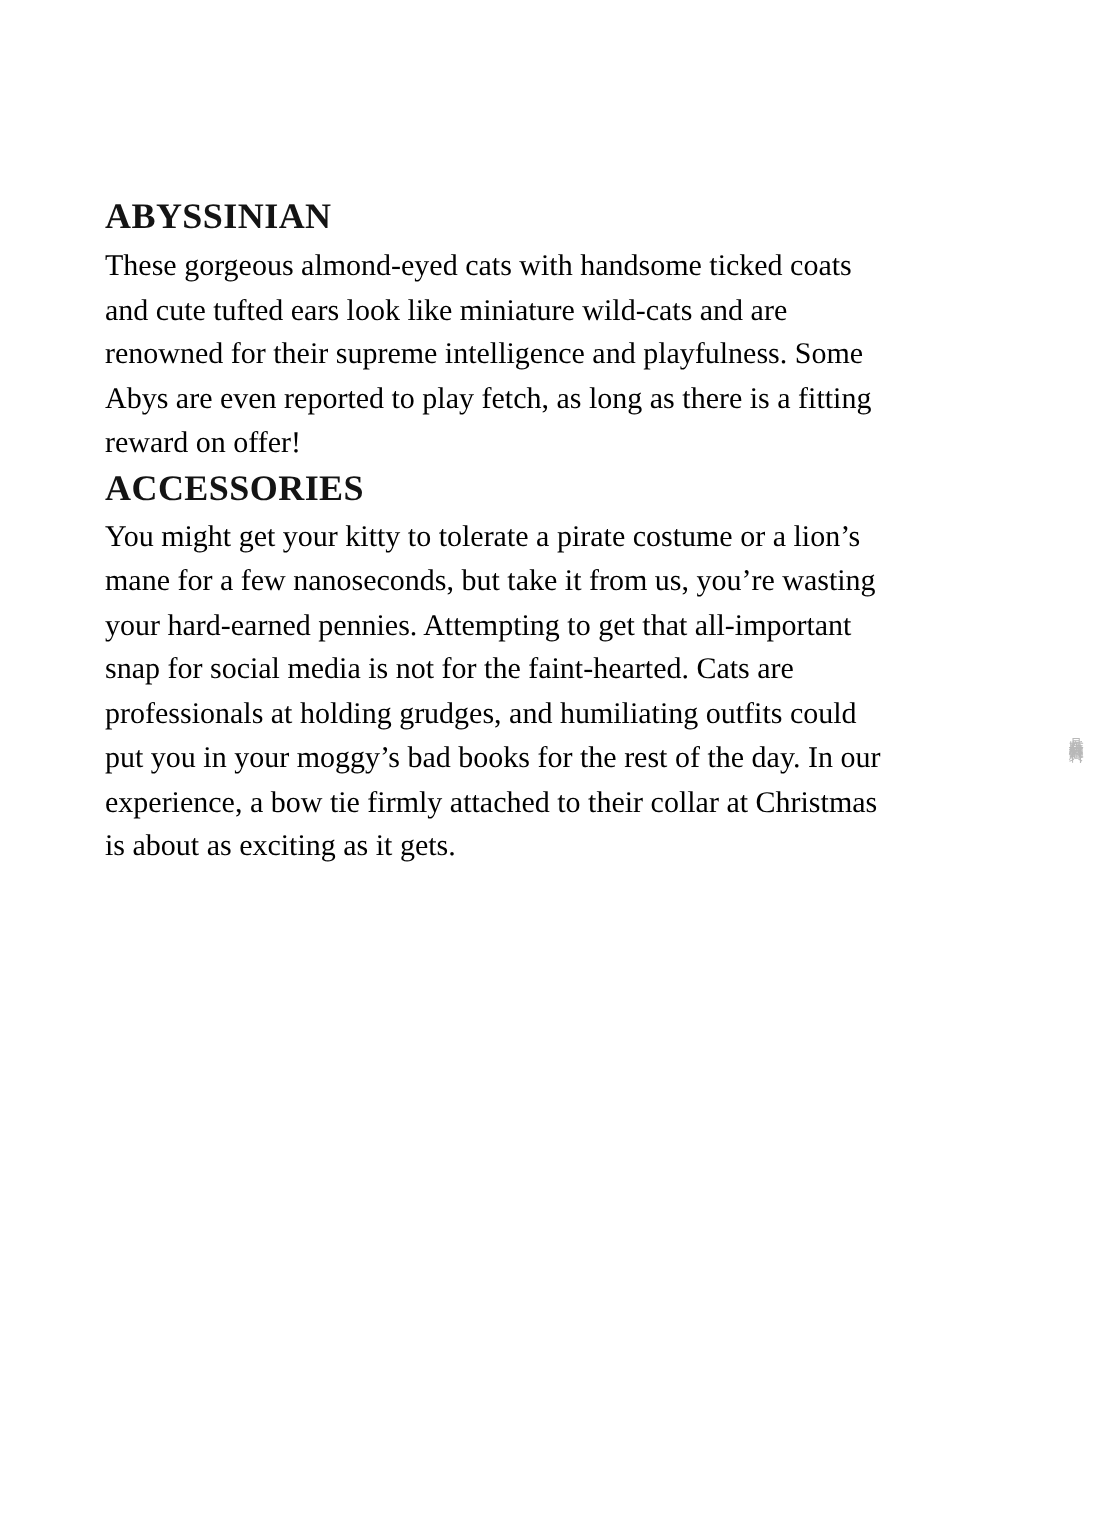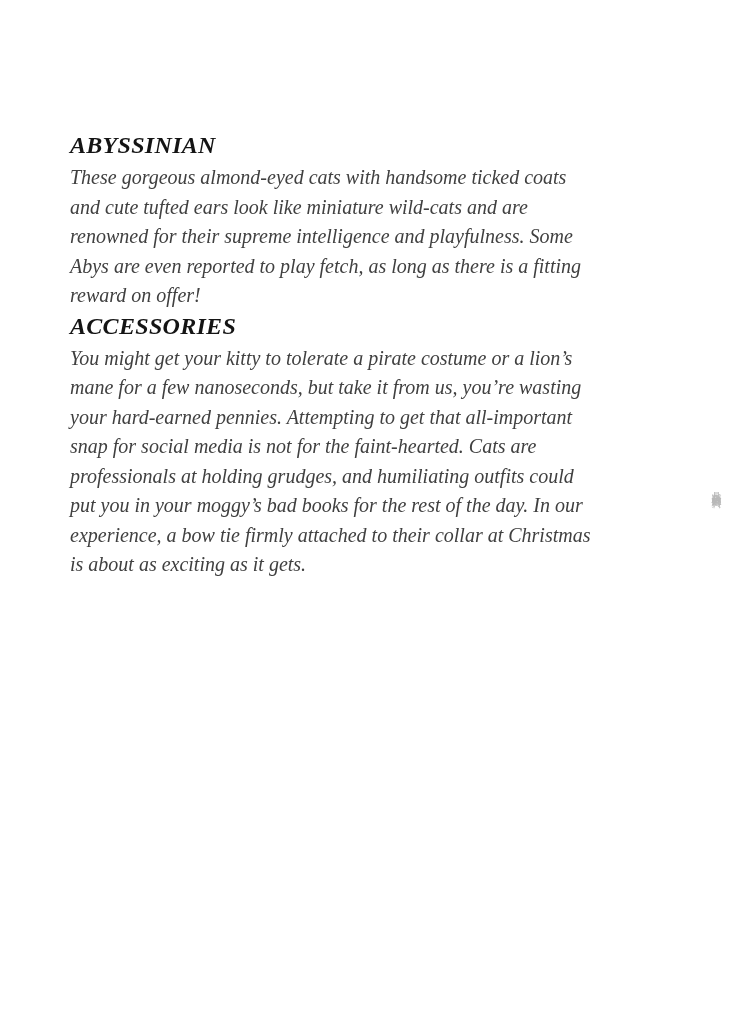--- a/index.html
+++ b/index.html
@@ -19,36 +19,35 @@
     position: relative;
     width: 737px;
     height: 1024px;
     background: #ffffff;
   }
   .content {
     position: absolute;
     left: 70px;
     top: 130px;
     width: 615px;
-    font-style: italic;
   }
   .entry-heading {
     font-size: 24px;
     font-weight: 700;
     line-height: 30px;
     margin: 0;
     color: #141414;
     letter-spacing: 0.3px;
   }
   .entry-body {
     font-size: 20px;
     line-height: 29.5px;
     margin: 3px 0 0 0;
     white-space: pre-line;
-    color: #404040;
+    color: #000000;
   }
   .entry + .entry {
   }
   .watermark {
     position: absolute;
     left: 709px;
     top: 484px;
     writing-mode: vertical-rl;
     text-orientation: upright;
     font-size: 10px;

